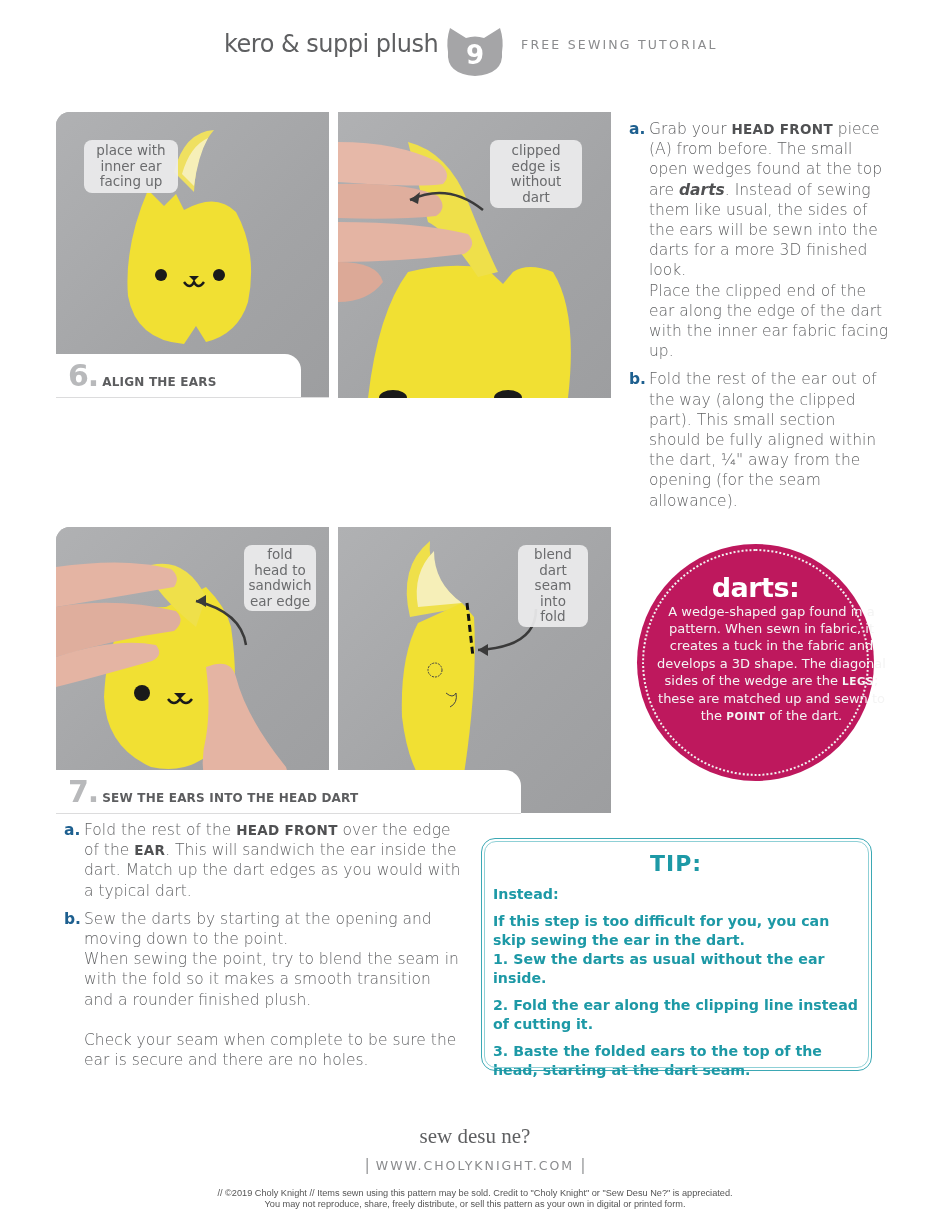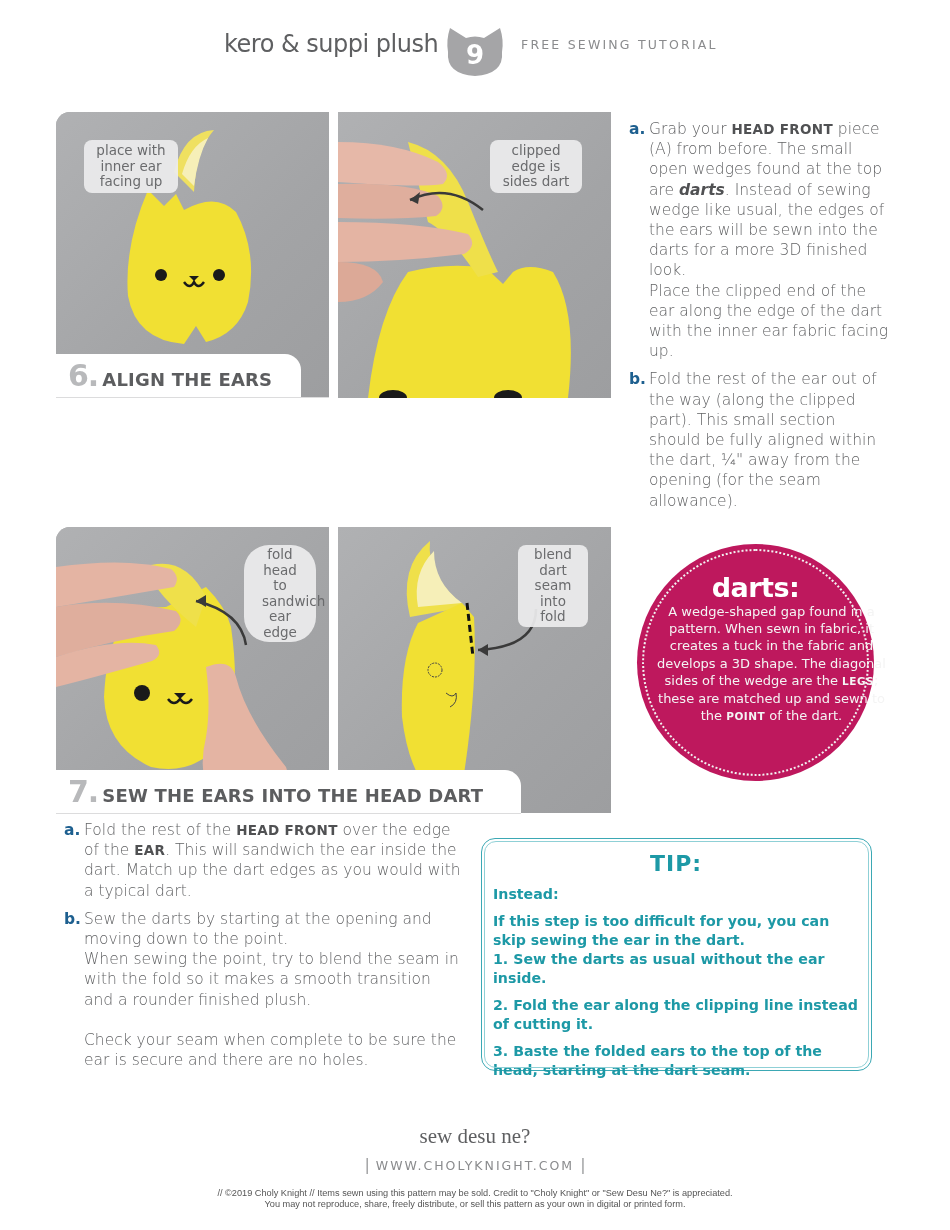--- a/index.html
+++ b/index.html
@@ -14,21 +14,21 @@
   .page-num { position: absolute; left: 0; top: 14px; width: 62px; text-align: center; font-family: "DejaVu Sans", sans-serif; font-weight: bold; font-size: 26px; color: #ffffff; }
   .header-sub { position: absolute; left: 521px; top: 13px; font-family: "DejaVu Sans", sans-serif; font-size: 12.5px; letter-spacing: 2.2px; color: #8a8b8d; }
 
   
   .photo { position: absolute; background: #a6a7a9; overflow: hidden; }
   .photo .bg { position: absolute; inset: 0; background: linear-gradient(135deg, #b0b1b3 0%, #a3a4a6 60%, #9d9ea0 100%); }
   .callout { position: absolute; background: rgba(236,236,237,0.93); border-radius: 8px; color: #6a6b6d; font-family: "DejaVu Sans", sans-serif; font-size: 13.5px; line-height: 15.5px; text-align: center; padding: 3px 6px; }
 
   .step-title { position: absolute; background: #ffffff; border-top-right-radius: 16px; display: flex; align-items: baseline; padding-left: 12px; }
   .step-num { font-family: "DejaVu Sans", sans-serif; font-weight: bold; font-size: 30px; color: #b8b9bb; letter-spacing: -1px; }
-  .step-text { font-family: "DejaVu Sans", sans-serif; font-weight: bold; font-size: 18px; color: #5c5d5f; margin-left: 4px; letter-spacing: 0.2px; }
+  .step-text { font-family: "DejaVu Sans", sans-serif; font-weight: bold; font-size: 12px; color: #5c5d5f; margin-left: 4px; letter-spacing: 0.2px; }
   .step-rule { position: absolute; height: 1px; background: #dcdcdd; }
 
   
   .instr { position: absolute; font-family: "DejaVu Sans", sans-serif; font-size: 15.5px; line-height: 20.2px; color: #626365; font-weight: 300; }
   .instr .item { position: relative; padding-left: 20px; margin-bottom: 8px; }
   .instr .letter { position: absolute; left: 0; top: 0; font-weight: bold; color: #1d5f8f; }
   .instr b { font-weight: bold; font-size: 13.5px; color: #505153; letter-spacing: 0.3px; }
   .instr em { font-weight: bold; font-style: italic; color: #505153; }
   .instr .para { display: block; }
   .instr .gap { display: block; height: 20px; }
@@ -100,28 +100,28 @@
     <path d="M0 110 Q80 110 130 122 Q140 134 126 142 Q60 150 0 150 Z" fill="#e4b4a3"></path>
     <path d="M0 150 Q40 150 45 170 Q30 190 0 190 Z" fill="#dca997"></path>
     <path d="M145 98 Q110 70 72 88" stroke="#3a3a3a" stroke-width="2.5" fill="none"></path>
     <path d="M72 88 L82 80 L80 92 Z" fill="#3a3a3a"></path>
     <ellipse cx="55" cy="286" rx="14" ry="8" fill="#1a1a1a"></ellipse>
     <ellipse cx="170" cy="286" rx="14" ry="8" fill="#1a1a1a"></ellipse>
   </svg>
   <div class="callout" style="left:152px; top:28px; width:92px;">
     <div>clipped</div>
     <div>edge is</div>
-    <div>sides dart</div>
+    <div>without dart</div>
   </div>
 </div>
 
 <div class="instr" style="left:629px; top:119px; width:260px;">
   <div class="item">
     <span class="letter">a.</span>
-    <span class="para"><span>Grab your </span><b>HEAD FRONT</b><span> piece (A) from before. The small open wedges found at the top are </span><em>darts</em><span>. Instead of sewing wedge like usual, the edges of the ears will be sewn into the darts for a more 3D finished look.</span></span>
+    <span class="para"><span>Grab your </span><b>HEAD FRONT</b><span> piece (A) from before. The small open wedges found at the top are </span><em>darts</em><span>. Instead of sewing them like usual, the sides of the ears will be sewn into the darts for a more 3D finished look.</span></span>
     <span class="para">Place the clipped end of the ear along the edge of the dart with the inner ear fabric facing up.</span>
   </div>
   <div class="item">
     <span class="letter">b.</span>
     <span class="para">Fold the rest of the ear out of the way (along the clipped part). This small section should be fully aligned within the dart, ¼" away from the opening (for the seam allowance).</span>
   </div>
 </div>
 
 <div class="photo" style="left:56px; top:527px; width:273px; height:286px; border-top-left-radius:14px;">
   <div class="bg"></div>
@@ -131,21 +131,21 @@
     <path d="M0 40 Q70 30 115 42 Q125 50 118 60 Q60 70 0 80 Z" fill="#e4b4a3"></path>
     <path d="M0 80 Q60 70 120 84 Q130 94 118 104 Q60 112 0 130 Z" fill="#dfae9d"></path>
     <path d="M0 130 Q60 110 100 118 Q108 128 96 134 Q40 150 0 160 Z" fill="#e4b4a3"></path>
     <path d="M150 140 Q175 130 180 150 Q190 190 230 240 Q240 270 230 286 L160 286 Q140 250 150 210 Q155 180 150 140 Z" fill="#e4b4a3"></path>
     <circle cx="86" cy="166" r="8" fill="#1a1a1a"></circle>
     <path d="M112 172 Q118 180 124 172 Q130 180 136 172" stroke="#1a1a1a" stroke-width="2.5" fill="none"></path>
     <path d="M118 166 L130 166 L124 172 Z" fill="#1a1a1a"></path>
     <path d="M190 118 Q185 85 140 74" stroke="#3a3a3a" stroke-width="2.5" fill="none"></path>
     <path d="M140 74 L150 68 L150 80 Z" fill="#3a3a3a"></path>
   </svg>
-  <div class="callout" style="left:188px; top:18px; width:72px; padding:2px 18px;border-radius:25px;">
+  <div class="callout" style="left:188px; top:18px; width:72px; padding:2px 2px;">
     <div>fold</div>
     <div>head to</div>
     <div>sandwich</div>
     <div>ear edge</div>
   </div>
 </div>
 
 <div class="photo" style="left:338px; top:527px; width:273px; height:286px;">
   <div class="bg"></div>
   <svg width="273" height="286" style="position:absolute;left:0;top:0">

